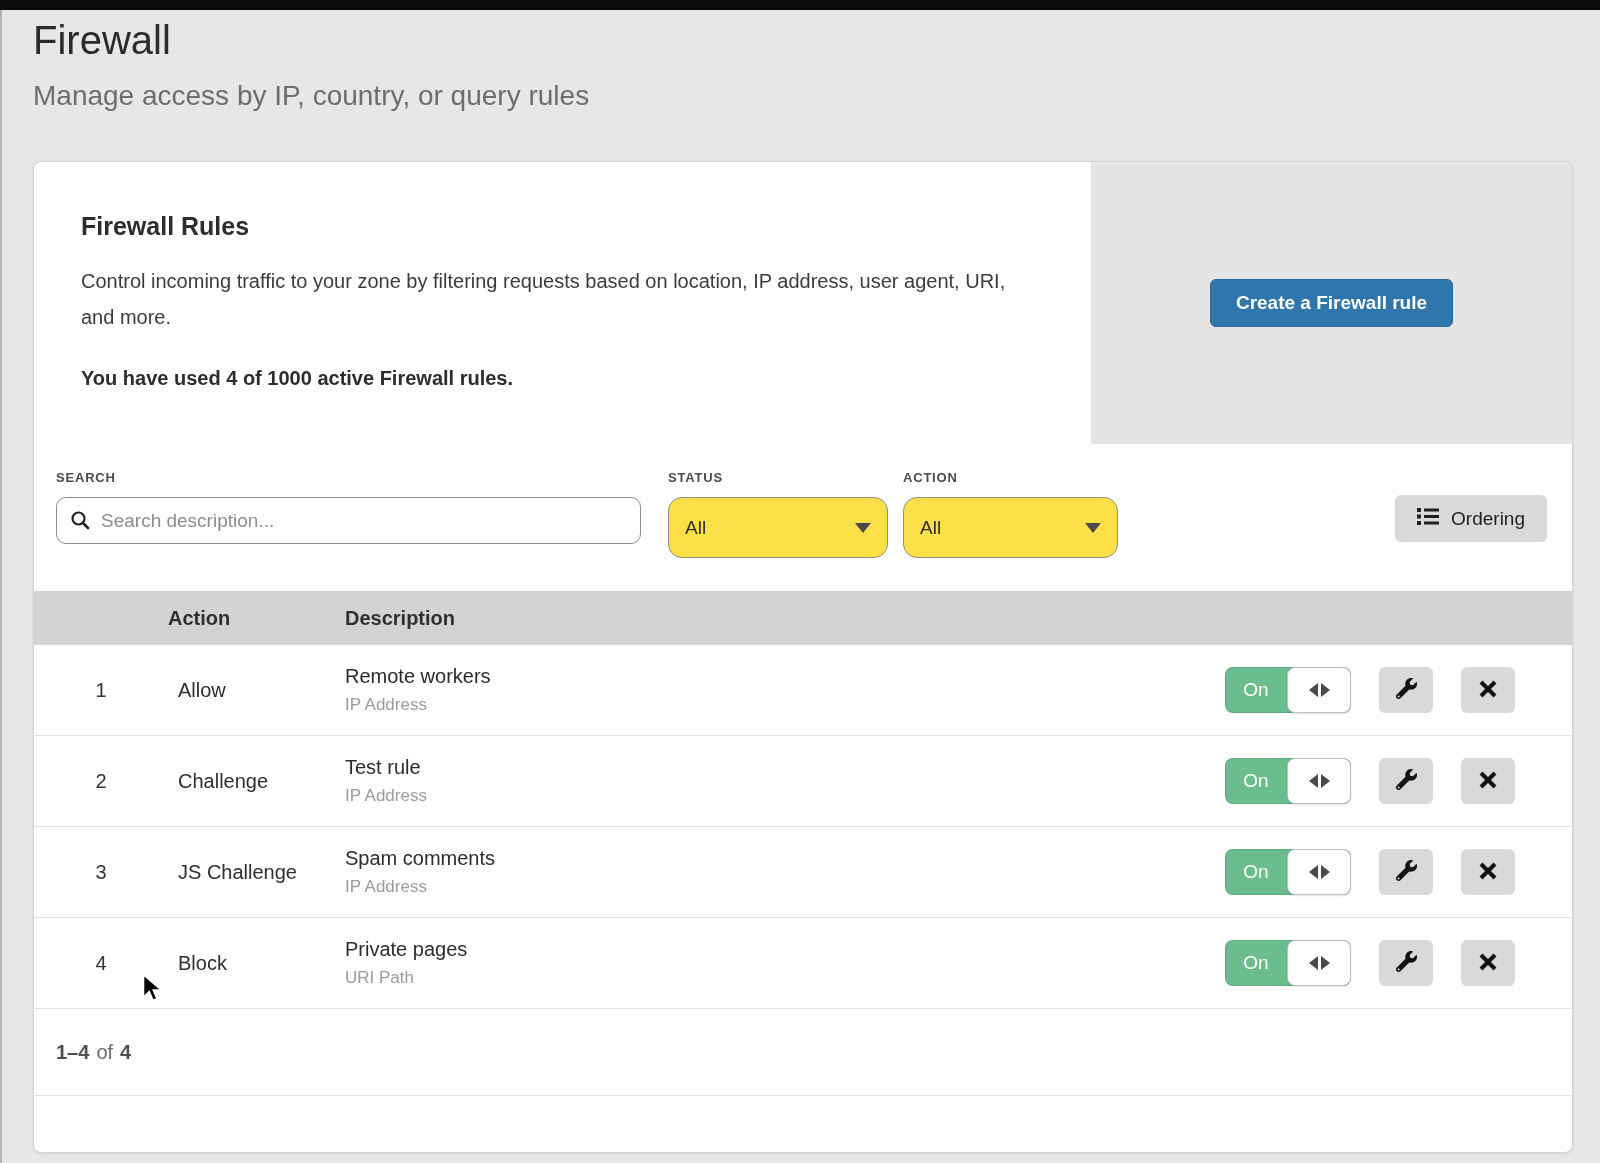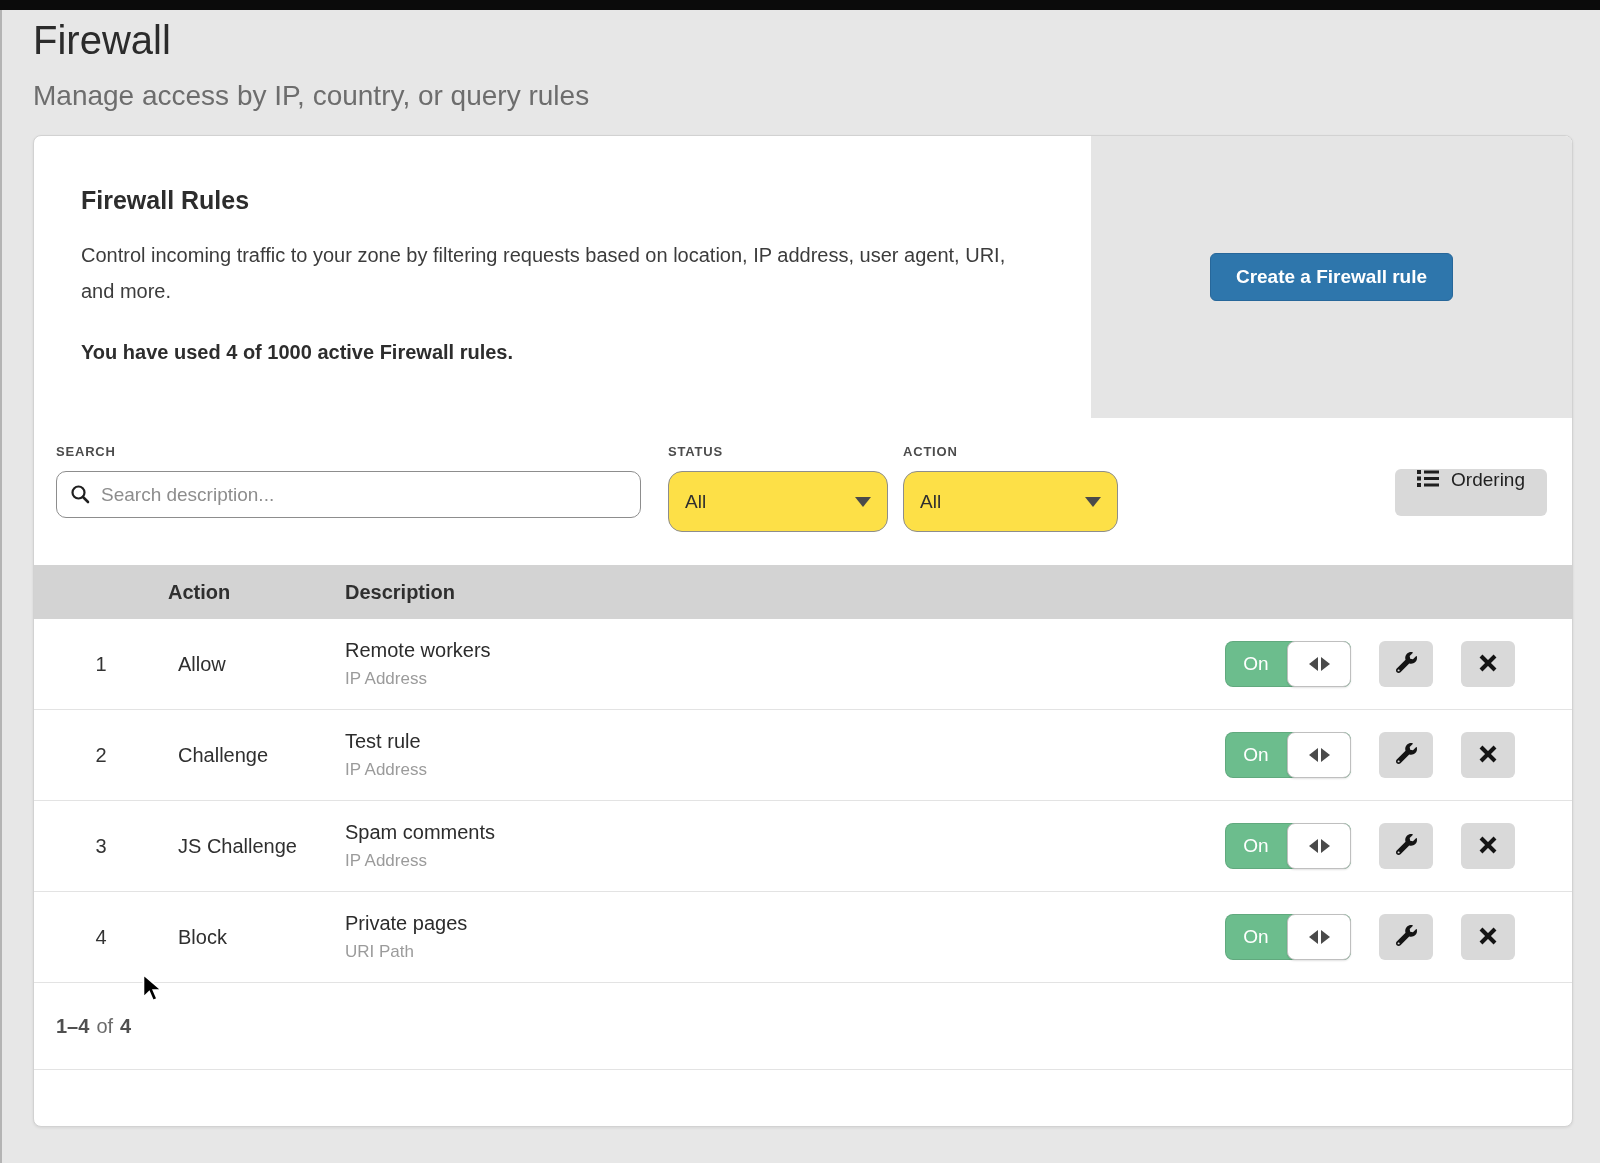--- a/index.html
+++ b/index.html
@@ -14,21 +14,21 @@
   .top-edge { position:absolute; top:0; left:0; width:1600px; height:10px; background:#0b0b0b; }
   .left-edge { position:absolute; top:10px; left:0; width:2px; height:1153px; background:rgba(0,0,0,0.22); }
 
   
   .page-header { position:absolute; top:10px; left:33px; }
   .page-title { font-size:40px; line-height:52px; font-weight:400; color:#2b2b2b; margin-top:4px; }
   .page-subtitle { font-size:28px; line-height:40px; font-weight:400; color:#6d6d6d; margin-top:10px; }
 
   
   .card {
-    position:absolute; left:33px; top:135px; width:1540px; height:992px;
+    position:absolute; left:33px; top:161px; width:1540px; height:992px;
     background:#ffffff; border:1px solid #d2d2d2; border-radius:8px;
     box-shadow:0 1px 3px rgba(0,0,0,0.08);
     display:flex; flex-direction:column; overflow:hidden;
   }
 
   
   .intro { display:flex; height:282px; flex:0 0 auto; }
   .intro-left { width:1057px; padding:50px 70px 0 47px; }
   .intro-heading { font-size:25px; font-weight:700; color:#2d2d2d; }
   .intro-description { margin-top:22px; font-size:20px; line-height:36px; color:#3c3c3c; max-width:950px; }
@@ -56,21 +56,21 @@
     padding:0 16px; font-size:19px; color:#2f2f2f; cursor:pointer;
   }
   .status-group { margin-left:27px; }
   .status-group .select { width:220px; }
   .action-group { margin-left:15px; }
   .action-group .select { width:215px; }
   .chevron { width:0; height:0; border-left:8px solid transparent; border-right:8px solid transparent; border-top:10px solid #4a4a4a; }
   .ordering-group { margin-left:auto; }
   .ordering-btn {
     margin-top:25px; height:47px; background:#d9d9d9; border:none; border-radius:6px;
-    display:flex; align-items:flex-start; gap:12px; padding:0 22px;
+    display:flex; align-items:center; gap:12px; padding:0 22px;
     font-family:inherit; font-size:19px; color:#1f1f1f; cursor:pointer;
   }
 
   
   .grid-row { display:grid; grid-template-columns:134px 177px 1fr 350px; align-items:center; }
   .table-head { height:54px; background:#d3d3d3; flex:0 0 auto; font-size:20px; font-weight:700; color:#2f2f2f; }
   .rule-row { height:91px; border-bottom:1px solid #e3e3e3; flex:0 0 auto; }
   .cell-priority { text-align:center; font-size:20px; color:#333; }
   .cell-action { font-size:20px; color:#2f2f2f;margin-left:10px; }
   .desc-title { font-size:20px; color:#2c2c2c; }

